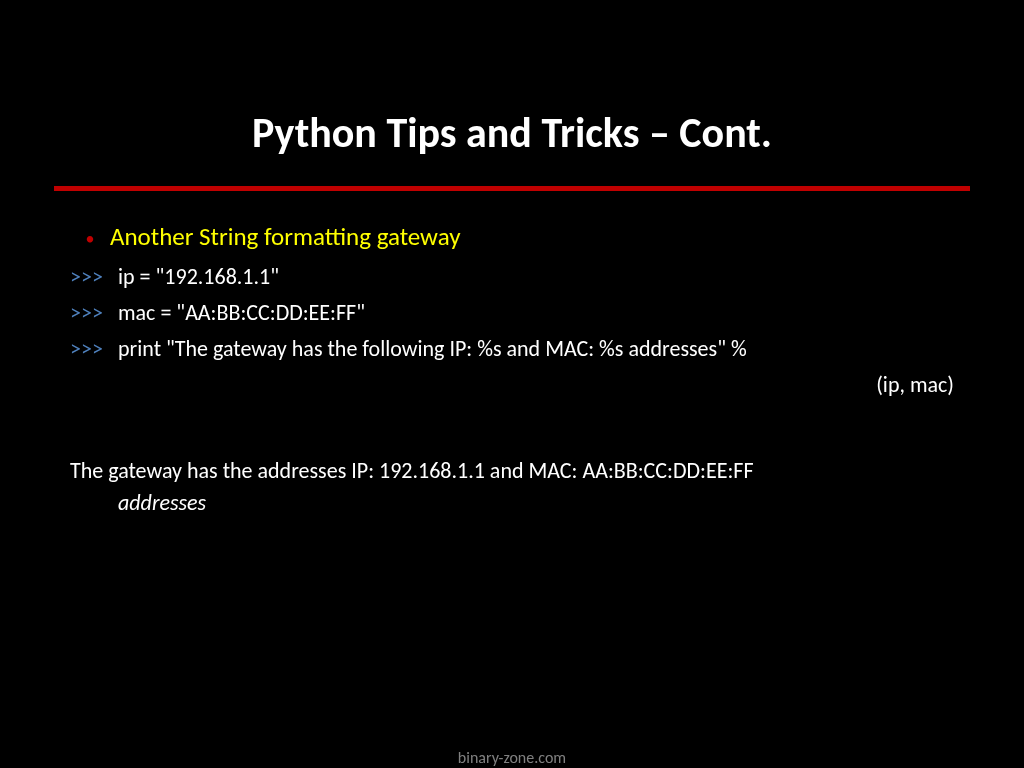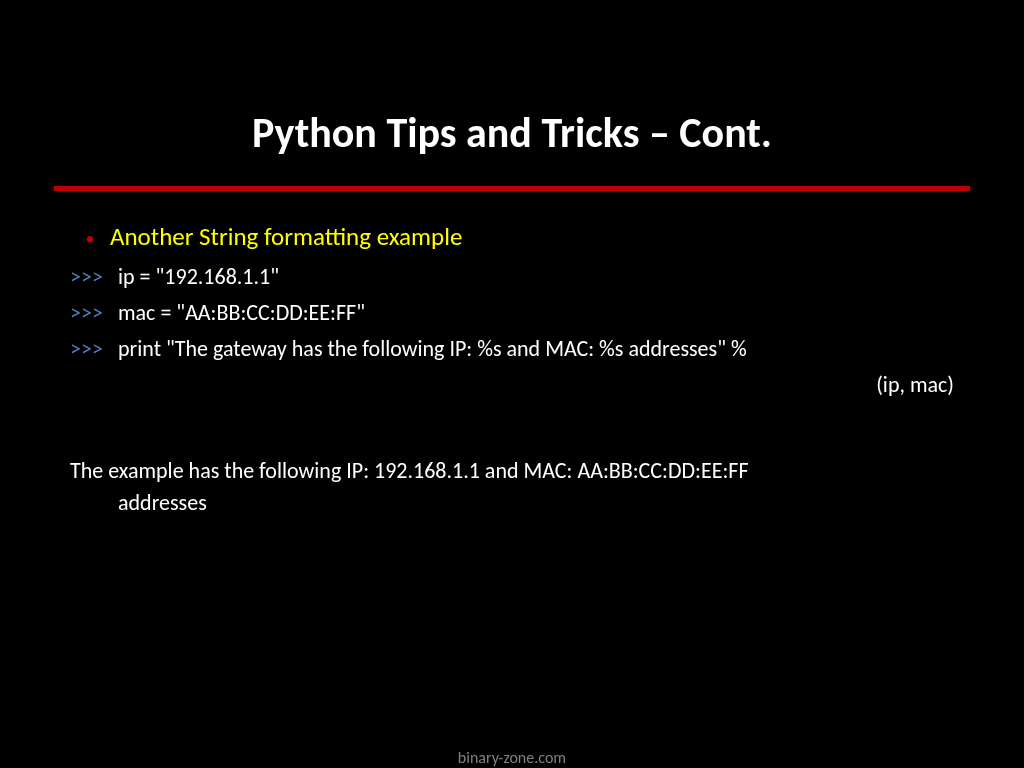--- a/index.html
+++ b/index.html
@@ -71,20 +71,21 @@
       margin-bottom: 4px;
       text-align: right;
     }
     .output-block {
       margin-top: 54px;
       color: #ffffff;
       font-size: 22px;
     }
     .output-indent {
       padding-left: 48px;
+      font-style: italic;
     }
     .footer {
       position: absolute;
       bottom: 20px;
       width: 100%;
       color: #808080;
       font-size: 16px;
     }
     .footer-site {
       position: absolute;
@@ -101,42 +102,42 @@
 </head>
 <body>
 
 <div class="slide-title">Python Tips and Tricks – Cont.</div>
 <div class="title-rule"></div>
 
 <div class="content">
 
   <div class="bullet-row">
     <span class="bullet-dot">•</span>
-    <span class="bullet-text">Another String formatting example</span>
+    <span class="bullet-text">Another String formatting gateway</span>
   </div>
 
   <div class="code-row">
     <span class="prompt">&gt;&gt;&gt;</span>
     <span class="code-text">ip = "192.168.1.1"</span>
   </div>
 
   <div class="code-row">
     <span class="prompt">&gt;&gt;&gt;</span>
     <span class="code-text">mac = "AA:BB:CC:DD:EE:FF"</span>
   </div>
 
   <div class="code-row">
     <span class="prompt">&gt;&gt;&gt;</span>
     <span class="code-text">print "The gateway has the following IP: %s and MAC: %s addresses" %</span>
   </div>
 
   <div class="wrap-row">(ip, mac)</div>
 
   <div class="output-block">
-    <div>The example has the following IP: 192.168.1.1 and MAC: AA:BB:CC:DD:EE:FF</div>
+    <div>The gateway has the addresses IP: 192.168.1.1 and MAC: AA:BB:CC:DD:EE:FF</div>
     <div class="output-indent">addresses</div>
   </div>
 
 </div>
 
 <div class="footer">
   <span class="footer-site">binary-zone.com</span>
   <span class="footer-page">21</span>
 </div>
 

